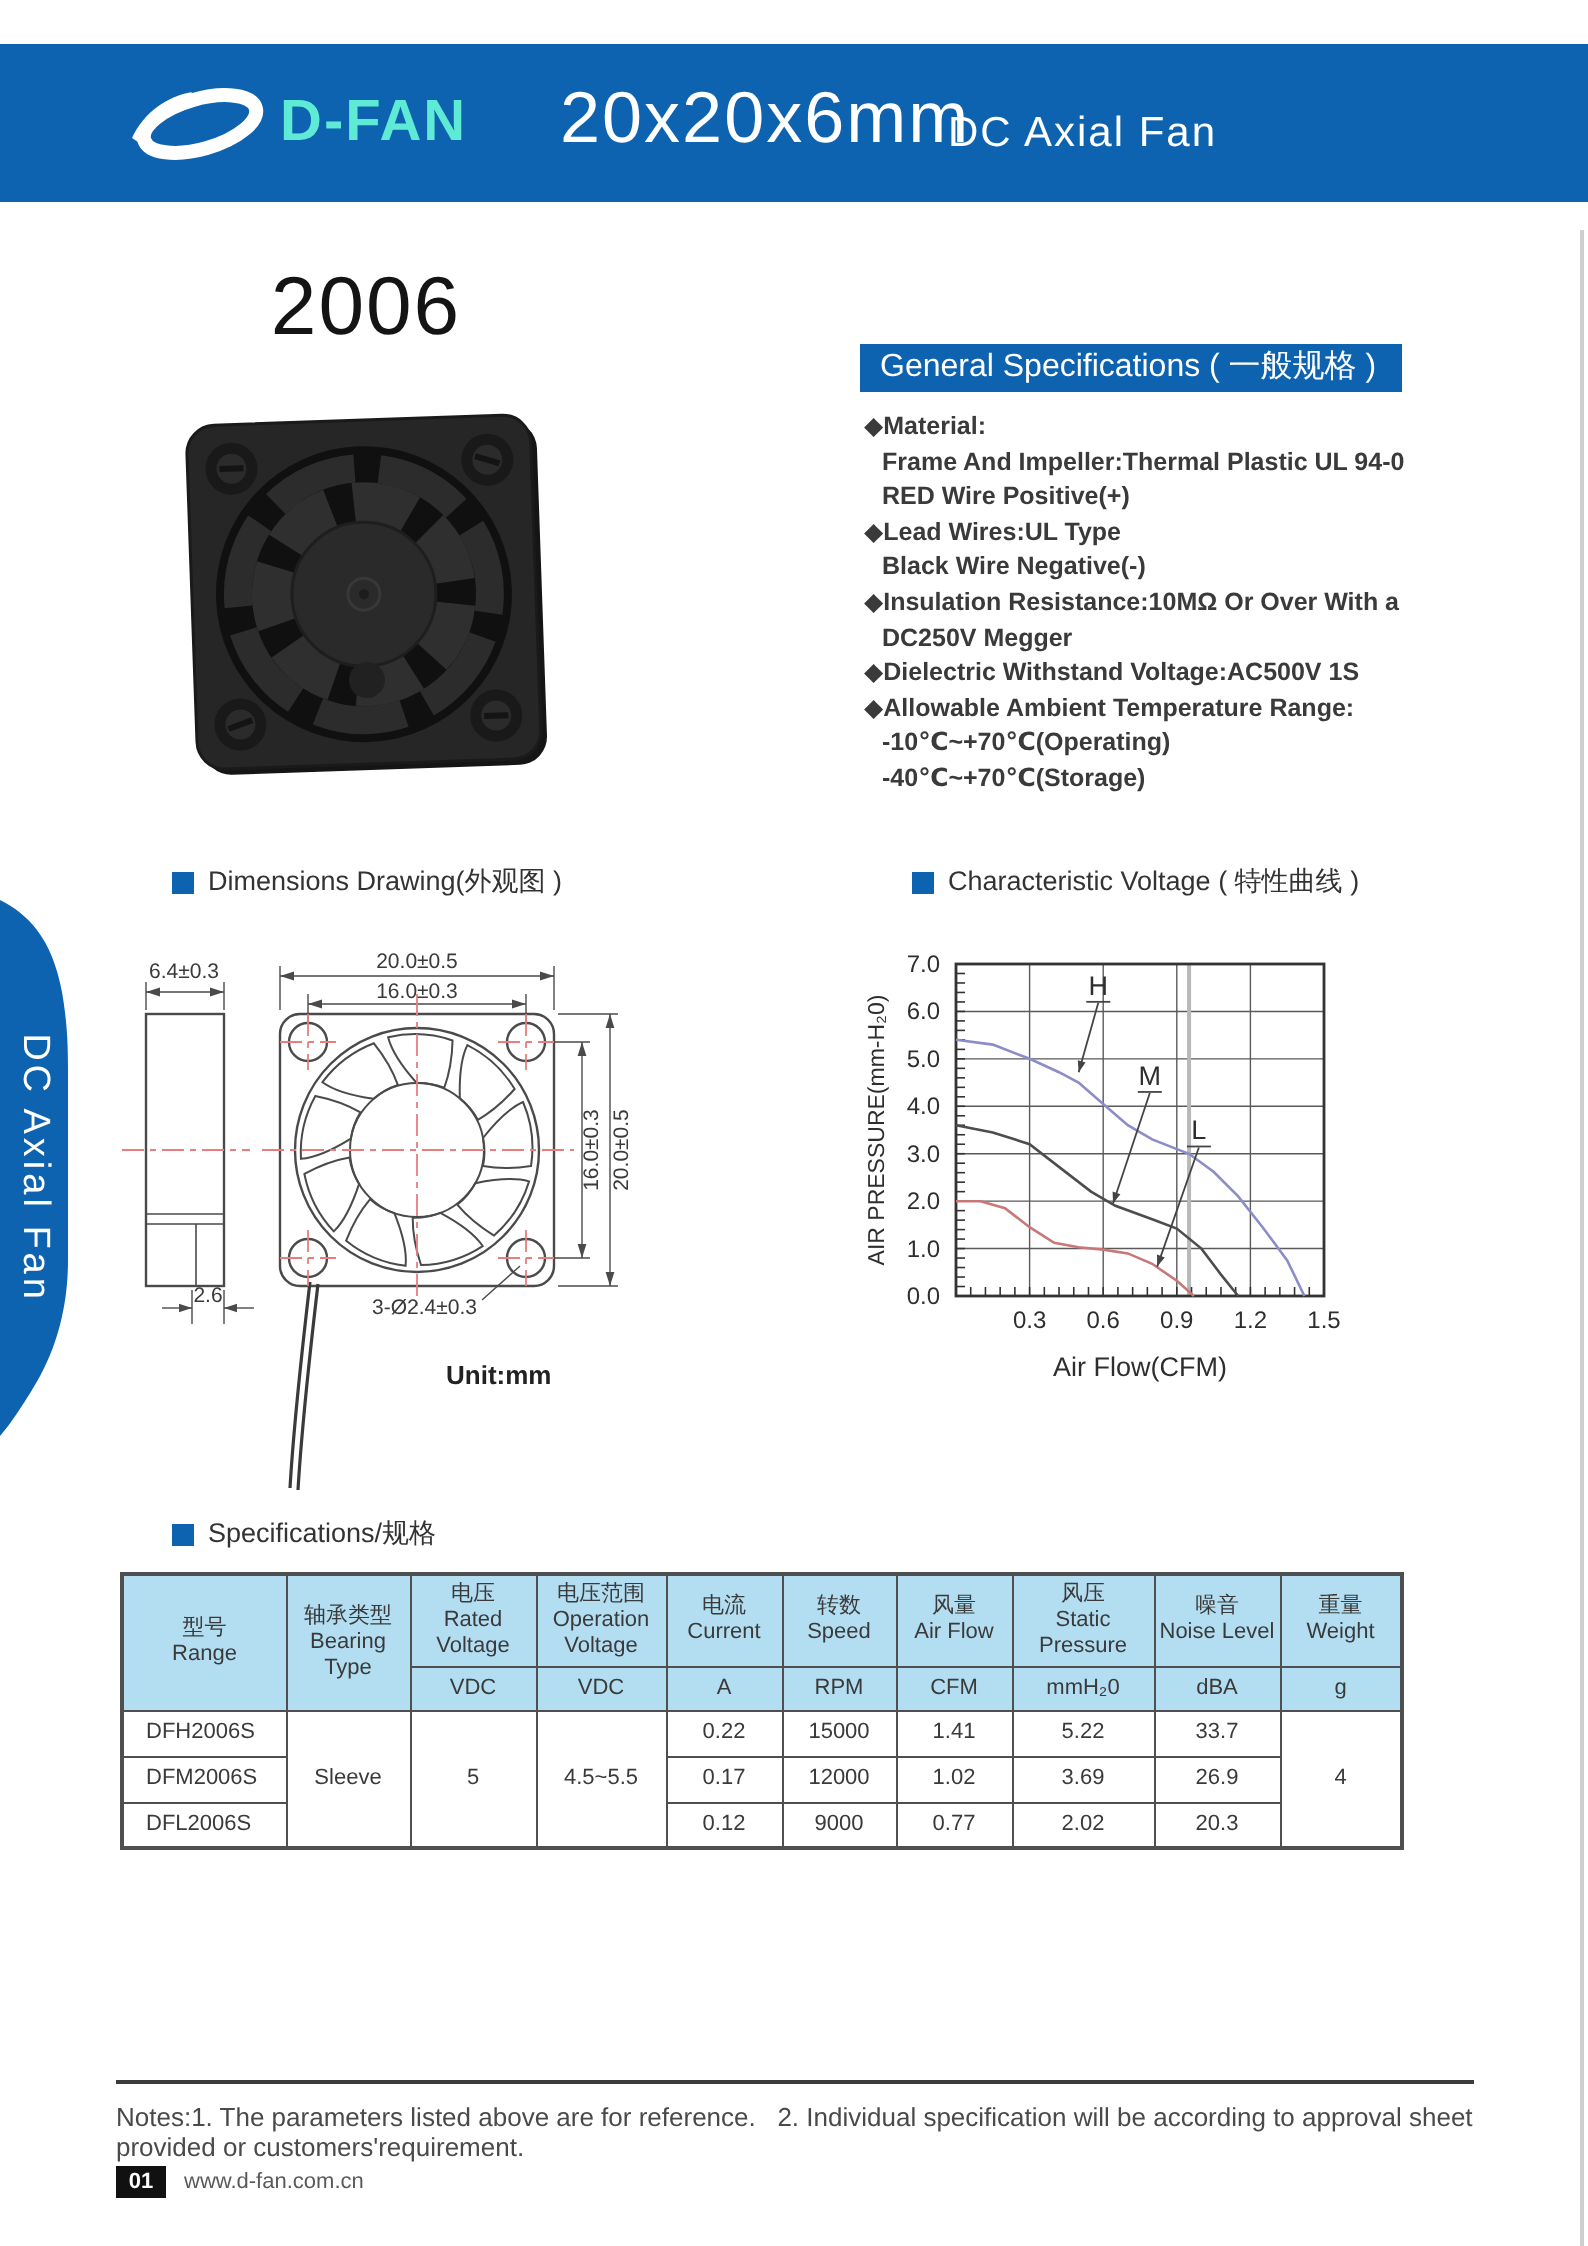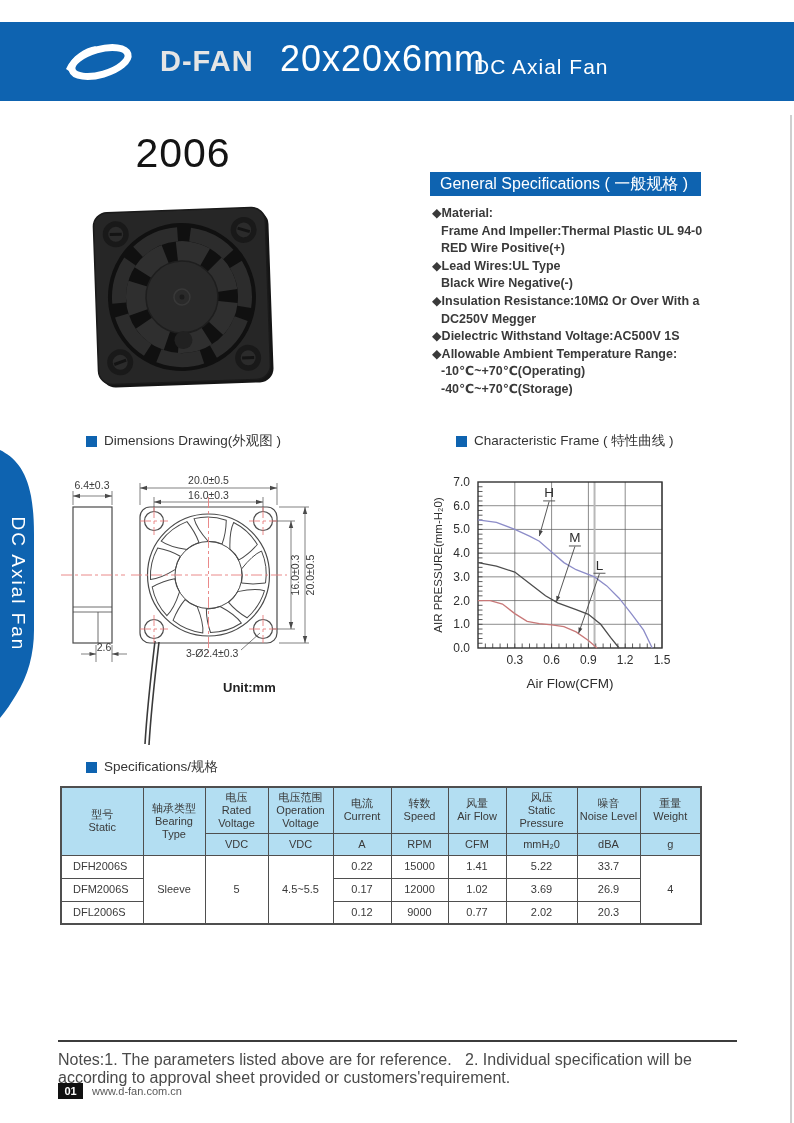--- a/index.html
+++ b/index.html
@@ -8,21 +8,21 @@
     --ink:#3a3a3a;
     --line:#4f4f4f;
   }
   *{margin:0;padding:0;box-sizing:border-box;}
   body{background:#888;font-family:"Liberation Sans","DejaVu Sans",sans-serif;}
   .page{position:relative;width:794px;height:1123px;background:#fff;margin:0 auto;overflow:hidden;}
 
   
   .header-bar{position:absolute;left:0;top:22px;width:794px;height:79px;background:var(--brand);}
   .logo-wrap{position:absolute;left:62px;top:14px;display:flex;align-items:center;}
-  .brand-name{color:#e5e5e5;font-size:29px;font-weight:bold;letter-spacing:1px;margin-left:20px;}
+  .brand-name{color:#5eead4;font-size:29px;font-weight:bold;letter-spacing:1px;margin-left:0;}
   .size-title{position:absolute;left:280px;top:16px;color:#fff;font-size:36px;letter-spacing:1px;}
   .product-type{position:absolute;left:474px;top:33px;color:#fff;font-size:21px;letter-spacing:1px;}
 
   
   .side-tab{position:absolute;left:0;top:448px;width:48px;height:272px;}
   .side-tab text{fill:#fff;font-size:19px;letter-spacing:2px;}
 
   
   .model-title{position:absolute;left:88px;top:130px;width:190px;text-align:center;
     font-size:41px;color:#141414;letter-spacing:1px;}
@@ -54,21 +54,21 @@
   .spec-table thead th{background:var(--tblhead);}
   .spec-table .h1{height:46px;}
   .spec-table .h2 th{height:22px;}
   .spec-table tbody td{height:23px;margin-top:43px;}
   .spec-table td.model{text-align:left;padding-left:11px;}
   .zh{display:block;}
   .en{display:block;}
 
   
   .foot-rule{position:absolute;left:58px;top:1040px;width:679px;height:0;border-top:2px solid #3c3c3c;}
-  .notes-line{position:absolute;left:58px;top:1051px;width:700px;font-size:16px;color:#4a4a4a;white-space:pre-wrap;}
+  .notes-line{position:absolute;left:58px;top:1051px;width:700px;font-size:13px;color:#4a4a4a;white-space:pre-wrap;}
   .page-badge{position:absolute;left:58px;top:1083px;width:25px;height:16px;background:#111;color:#fff;
     font-size:11px;font-weight:bold;text-align:center;line-height:16px;}
   .website{position:absolute;left:92px;top:1085px;font-size:11px;color:#5a5a5a;}
 
   .page-edge-line{position:absolute;right:2px;top:115px;width:2px;height:1008px;background:#cfcfcf;}
 </style>
 </head>
 <body>
 
 <div class="page">
@@ -136,21 +136,21 @@
     <div class="gs-line indent">-10℃~+70℃(Operating)</div>
     <div class="gs-line indent">-40℃~+70℃(Storage)</div>
   </div>
 
   <div class="sec-head" style="left:58px;top:432px;">
     <span class="sq"></span>
     <span>Dimensions Drawing(外观图 )</span>
   </div>
   <div class="sec-head" style="left:428px;top:432px;">
     <span class="sq"></span>
-    <span>Characteristic Frame ( 特性曲线 )</span>
+    <span>Characteristic Voltage ( 特性曲线 )</span>
   </div>
   <div class="sec-head" style="left:58px;top:758px;">
     <span class="sq"></span>
     <span>Specifications/规格</span>
   </div>
 
   <svg class="dim-svg" width="365" height="300" viewBox="0 0 365 300">
     <defs>
       <path id="dblade" d="M33,-6 Q44,-20 53,-24 A58,58 0 0 1 57,8 Q44,10 33,8 A34,34 0 0 0 33,-6 Z"></path>
     </defs>
@@ -361,21 +361,21 @@
         <col style="width:57px">
         <col style="width:58px">
         <col style="width:71px">
       <col style="width:63px">
         <col style="width:61px">
     </colgroup>
     <thead>
       <tr class="h1">
         <th rowspan="2">
           <span class="zh">型号</span>
-          <span class="en">Static</span>
+          <span class="en">Range</span>
           </th>
         <th rowspan="2">
           <span class="zh">轴承类型</span>
           <span class="en">Bearing Type</span>
           </th>
         <th>
           <span class="zh">电压</span>
           <span class="en">Rated Voltage</span>
           </th>
         <th>

